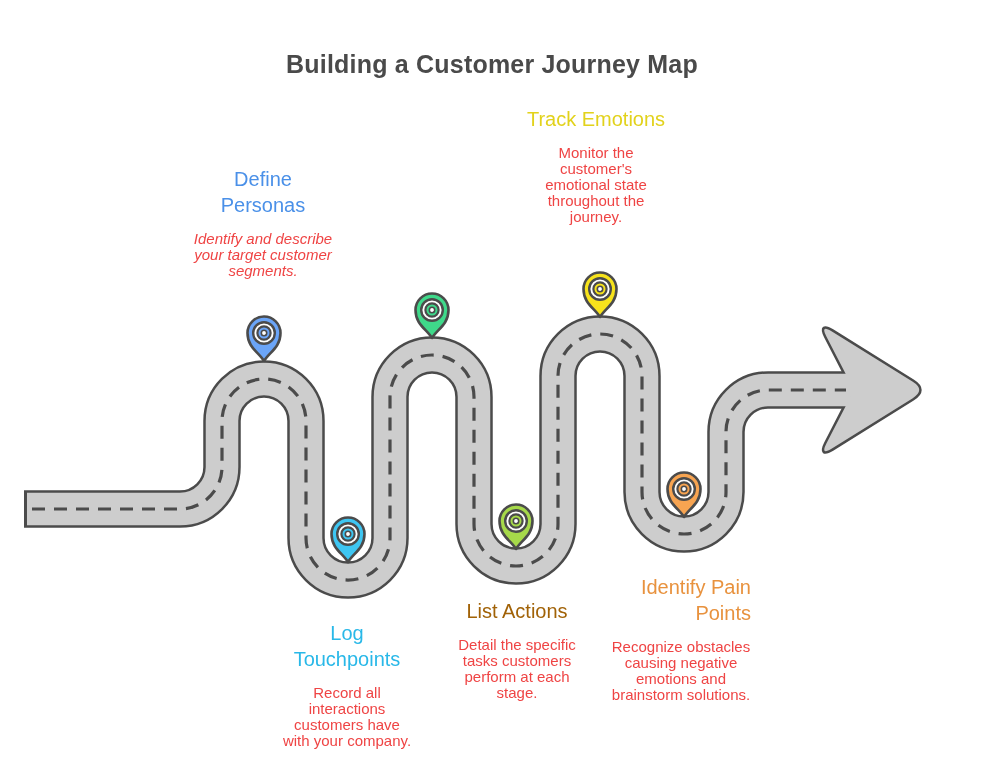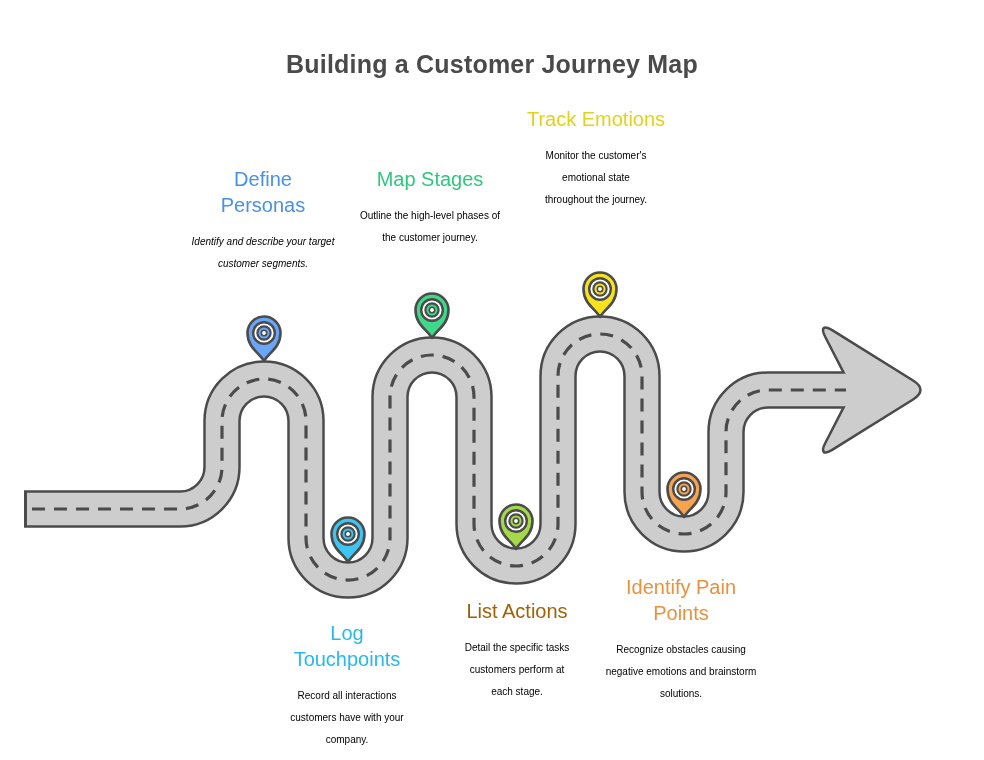--- a/index.html
+++ b/index.html
@@ -25,23 +25,23 @@
     text-align:center;
   }
   .step h2{
     margin:0 auto;
     font-size:20px;
     font-weight:400;
     line-height:26px;
   }
   .step p{
     margin:13px auto 0 auto;
-    font-size:10px;
-    line-height:22px;
-    color:#000000;
+    font-size:15px;
+    line-height:16px;
+    color:#ef4444;
   }
   
   .step-define   {left:173px;top:166px;}
   .step-define h2{max-width:120px;}
   .step-define p {max-width:145px;font-style:italic;}
   .step-map      {left:340px;top:166px;}
   .step-map p    {max-width:145px;}
   .step-track    {left:506px;top:106px;}
   .step-track p  {max-width:104px;}
   .step-log      {left:257px;top:620px;}
@@ -121,38 +121,34 @@
           <circle cx="0" cy="-1" r="2.7" fill="#ffffff" stroke="#4b4b4b" stroke-width="1.6"></circle>
         </g>
       </g>
   </svg>
 
   <div class="step step-define">
     <h2 style="color: rgb(74, 144, 232);">Define Personas</h2>
     <p>Identify and describe your target customer segments.</p>
   </div>
 
-  <div class="step step-map">
-    <h2 style="color: rgb(47, 199, 126);">Map Stages</h2>
-    <p>Outline the high-level phases of the customer journey.</p>
-  </div>
 
   <div class="step step-track">
     <h2 style="color: rgb(226, 210, 28);">Track Emotions</h2>
     <p>Monitor the customer's emotional state throughout the journey.</p>
   </div>
 
   <div class="step step-log">
     <h2 style="color: rgb(41, 184, 232);">Log Touchpoints</h2>
     <p>Record all interactions customers have with your company.</p>
   </div>
 
   <div class="step step-list">
     <h2 style="color: #a16207;">List Actions</h2>
     <p>Detail the specific tasks customers perform at each stage.</p>
   </div>
 
   <div class="step step-pain">
-    <h2 style="color: rgb(232, 146, 62);">Identify Pain Points</h2>
+    <h2 style="color: rgb(232, 146, 62); text-align: right;">Identify Pain Points</h2>
     <p>Recognize obstacles causing negative emotions and brainstorm solutions.</p>
   </div>
 
 </div>
 
 </body></html>

